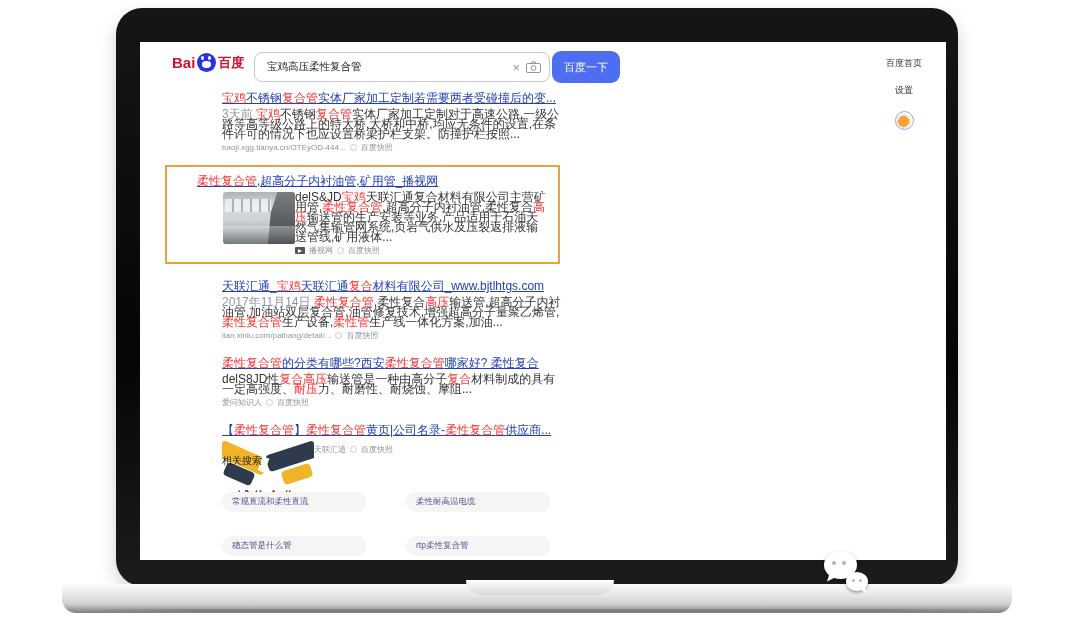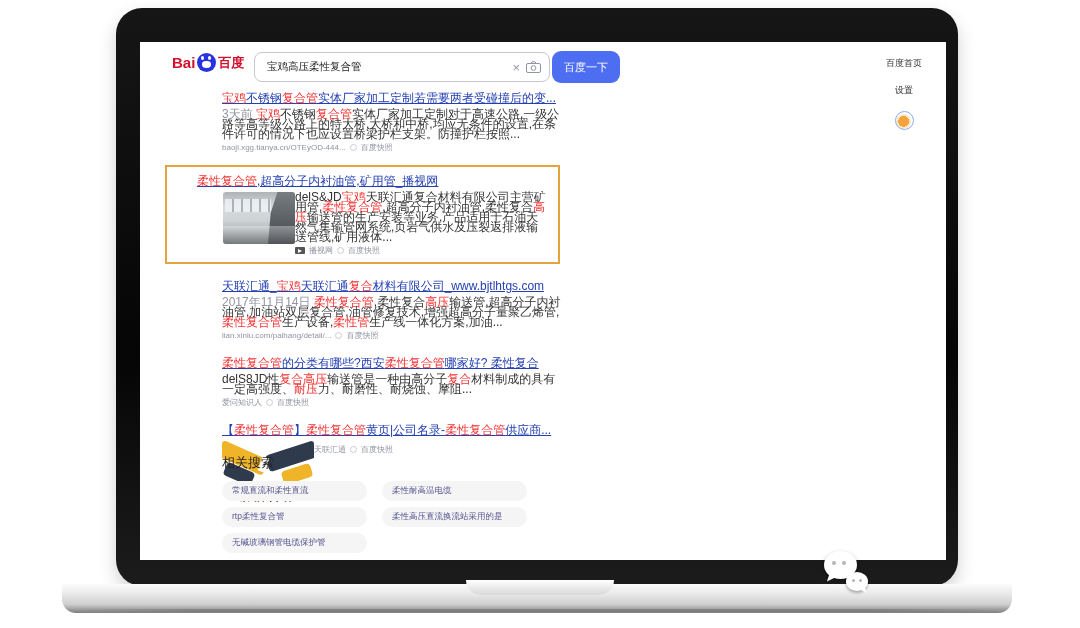--- a/index.html
+++ b/index.html
@@ -78,22 +78,22 @@
   .hs-arm { position:absolute; border-radius:4px; }
   .hs-arm.gold { width:52px; height:17px; background:#f0b429; left:-6px; top:8px; transform:rotate(24deg); }
   .hs-arm.navy { width:56px; height:17px; background:#2f3b4c; right:-8px; top:6px; transform:rotate(-18deg); }
   .hs-arm.navy2 { width:30px; height:14px; background:#2f3b4c; left:2px; top:26px; transform:rotate(24deg); }
   .hs-arm.gold2 { width:30px; height:14px; background:#f0b429; right:2px; top:26px; transform:rotate(-18deg); }
   .hs-cuff { position:absolute; width:7px; height:15px; background:#fff; left:38px; top:16px; transform:rotate(20deg); }
   .hs-caption { font-size:12px; font-weight:bold; color:#8c2b20; letter-spacing:3px; text-align:center; line-height:18px; }
 
   
   .related { position:absolute; left:82px; top:412px; width:350px; }
-  .related-title { font-size:13px; color:#222; margin-bottom:9px; }
-  .pill-grid { display:grid; grid-template-columns:160px 160px; grid-row-gap:6px; }
+  .related-title { font-size:10px; color:#222; margin-bottom:24px; }
+  .pill-grid { display:grid; grid-template-columns:160px 160px; grid-row-gap:6px;gap:24px; }
   .pill { width:145px; height:20px; background:#f5f5f6; border-radius:10px; font-size:8.5px; color:#56568f;
           display:flex; align-items:center; padding-left:10px; cursor:pointer; }
 
   
   .watermark { position:absolute; left:824px; top:551px; display:flex; align-items:center; gap:8px; z-index:5; }
   .wx { position:relative; width:44px; height:40px; }
   .wx .b1 { position:absolute; left:0; top:0; width:33px; height:28px; background:#fff; border-radius:50%;
             box-shadow:0 2px 4px rgba(0,0,0,.35); }
   .wx .b1::after { content:""; position:absolute; left:4px; bottom:-4px; width:0; height:0;
             border-top:8px solid #fff; border-right:8px solid transparent; transform:rotate(18deg); }
@@ -200,20 +200,21 @@
               </div>
             </div>
           </div></div>
       </div>
 
     <div class="related">
       <div class="related-title">相关搜索</div>
       <div class="pill-grid" id="pills">
           <div class="pill">常规直流和柔性直流</div>
           <div class="pill">柔性耐高温电缆</div>
+          <div class="pill">稳态管是什么管</div>
           <div class="pill">rtp柔性复合管</div>
           <div class="pill">柔性高压直流换流站采用的是</div>
           <div class="pill">无碱玻璃钢管电缆保护管</div>
         </div>
     </div>
   </div>
 
   <div class="watermark">
     <span class="wx">
       <span class="b1"></span>

